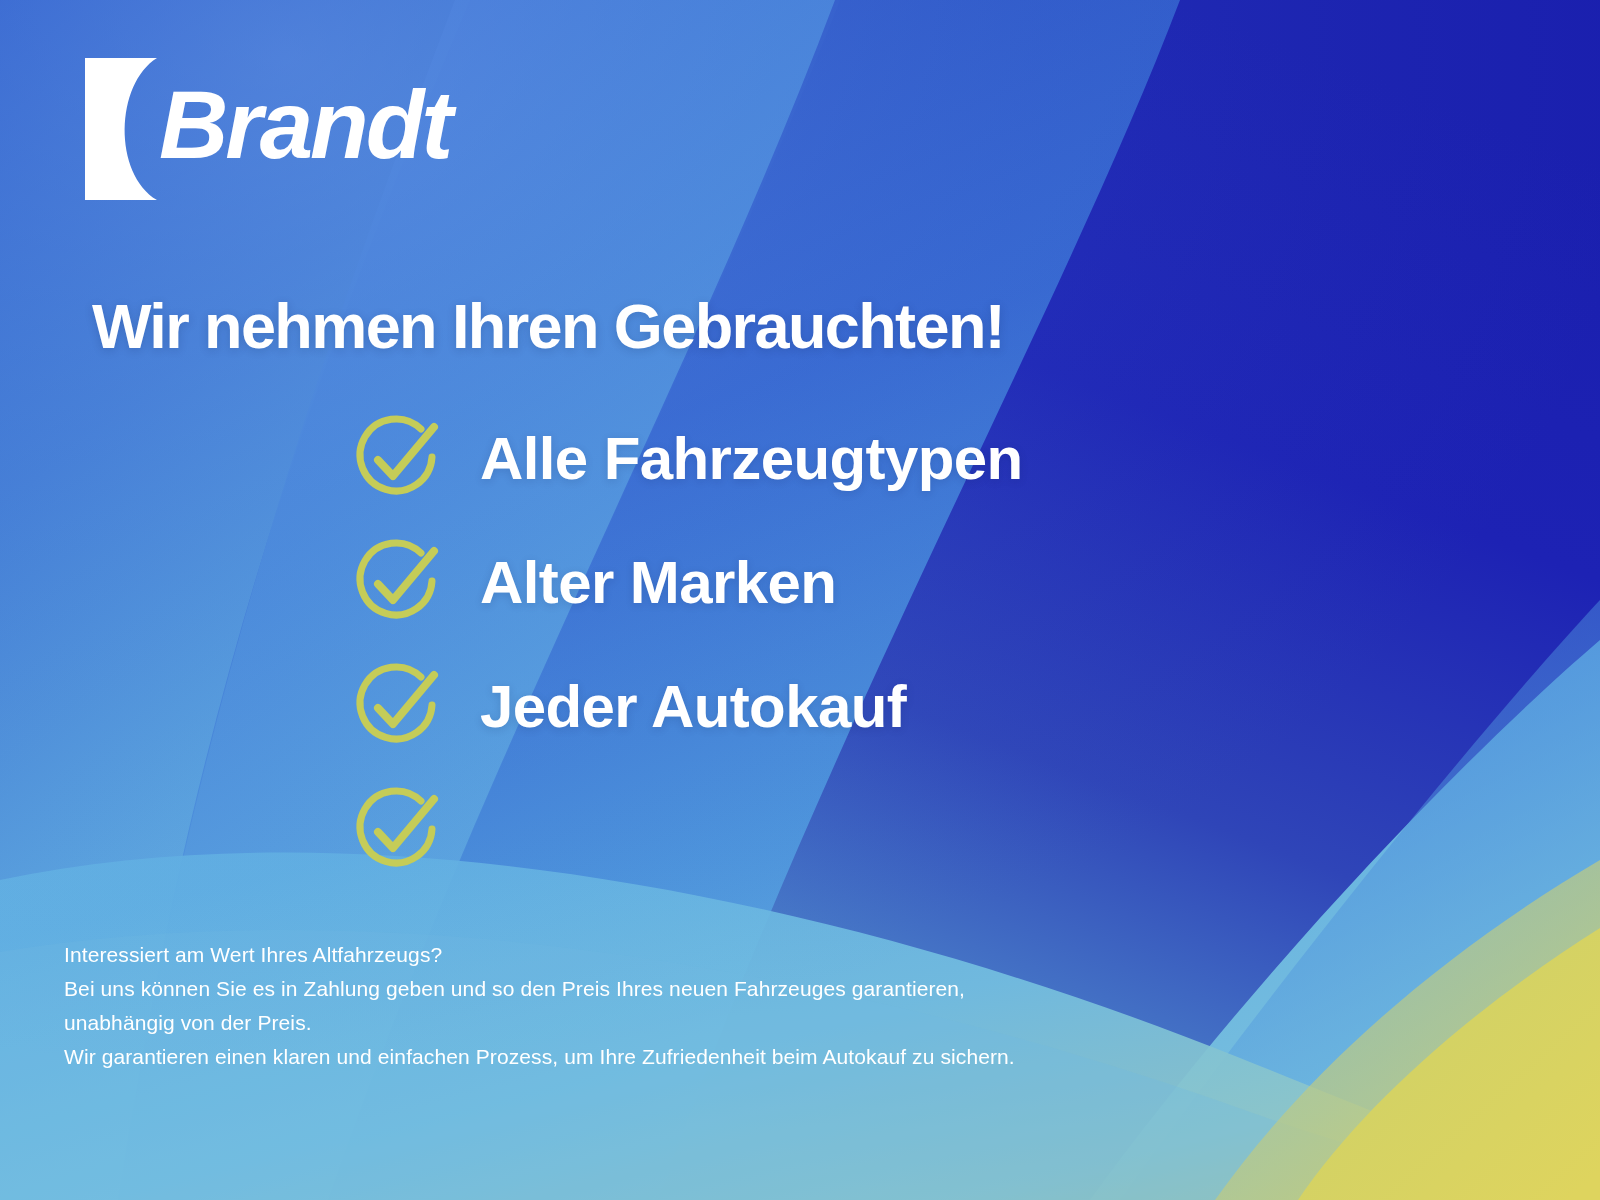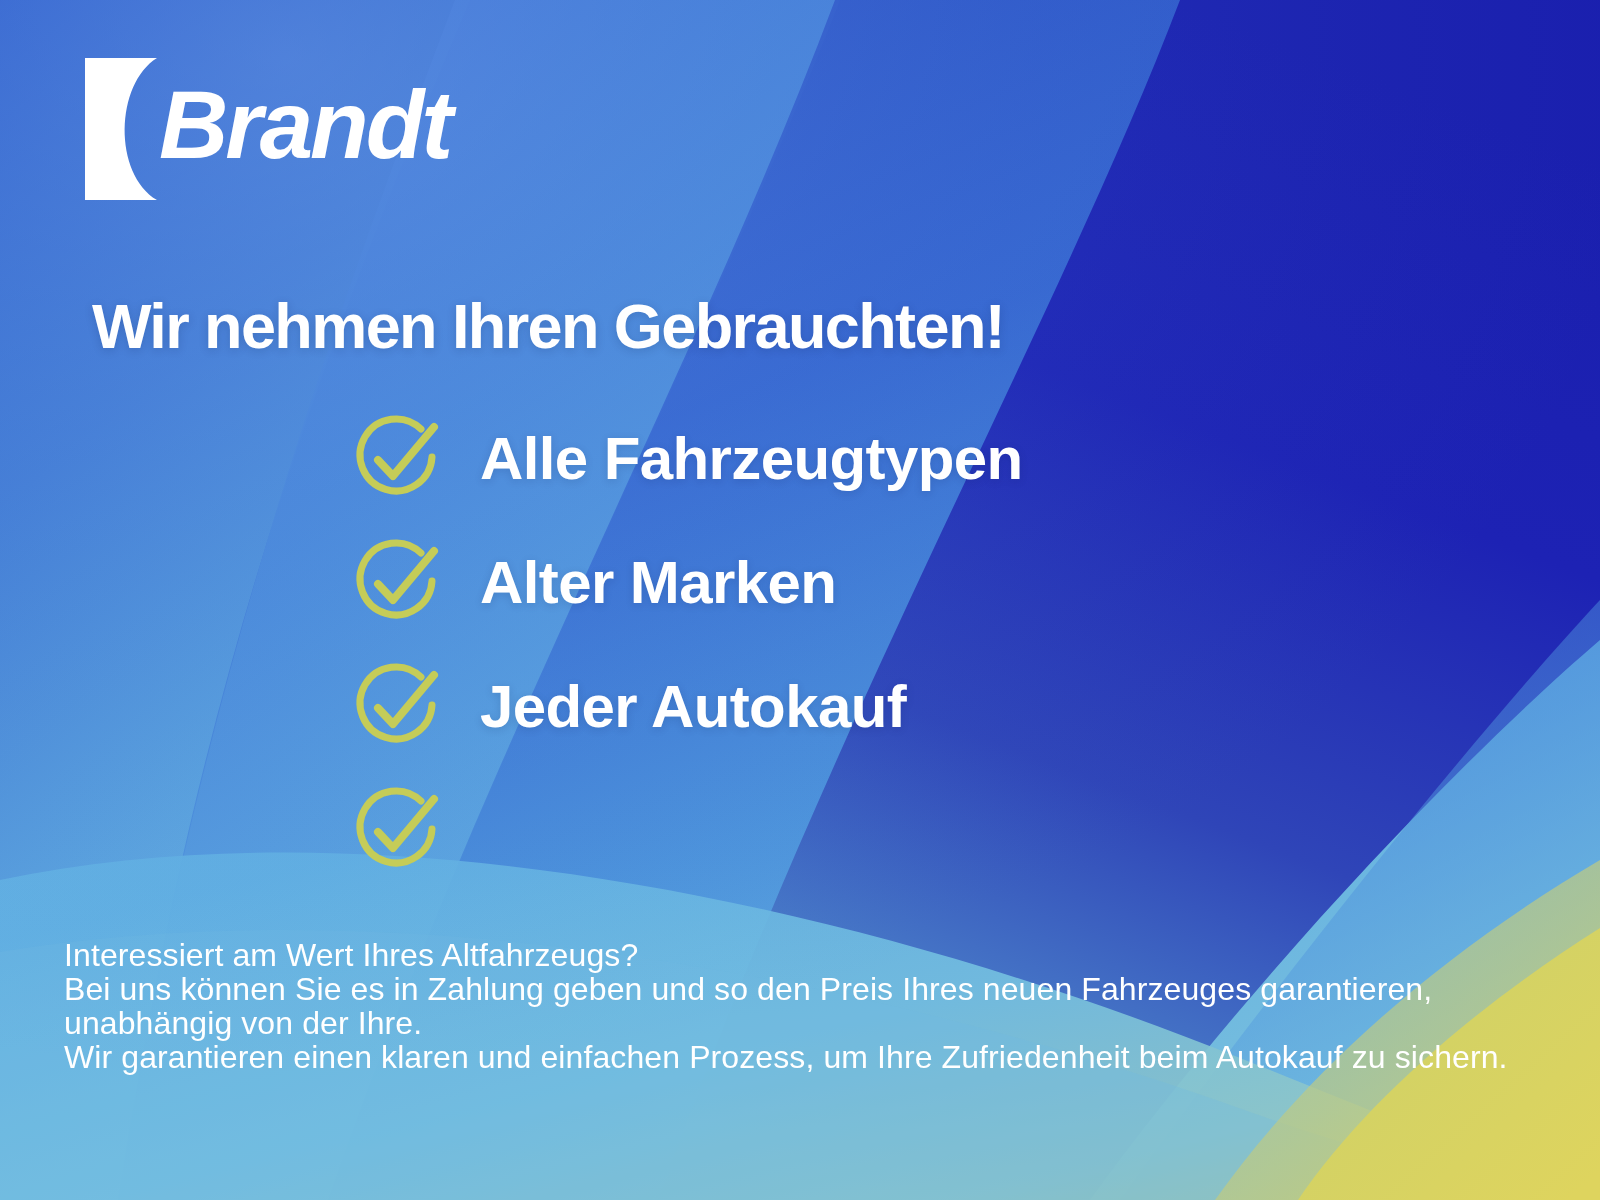--- a/index.html
+++ b/index.html
@@ -102,21 +102,21 @@
     text-shadow: 0 2px 8px rgba(10,25,80,0.15);
   }
 
   
   .footer-text {
     position: absolute;
     left: 64px;
     top: 938px;
     width: 1480px;
     color: #ffffff;
-    font-size: 32px;
+    font-size: 21px;
     font-weight: 400;
     line-height: 34px;
     letter-spacing: 0.1px;
   }
   .footer-line { white-space: nowrap; display: block; }
 </style>
 </head>
 <body>
 
 <div id="poster">
@@ -277,18 +277,18 @@
           <path d="M 71 16 A 36 36 0 1 0 82 44" fill="none" stroke="#c5cc58" stroke-width="7" stroke-linecap="round"></path>
           <path d="M 28 47 L 43 63 L 84 14" fill="none" stroke="#c5cc58" stroke-width="8" stroke-linecap="round" stroke-linejoin="round"></path>
         </svg>
       </div>
 
     </div>
 
     <div class="footer-text">
       <span class="footer-line">Interessiert am Wert Ihres Altfahrzeugs?</span>
       <span class="footer-line">Bei uns können Sie es in Zahlung geben und so den Preis Ihres neuen Fahrzeuges garantieren,</span>
-      <span class="footer-line">unabhängig von der Ihre.</span>
+      <span class="footer-line">unabhängig von der Preis.</span>
       <span class="footer-line">Wir garantieren einen klaren und einfachen Prozess, um Ihre Zufriedenheit beim Autokauf zu sichern.</span>
     </div>
 
   </div>
 </div>
 
 </body></html>

